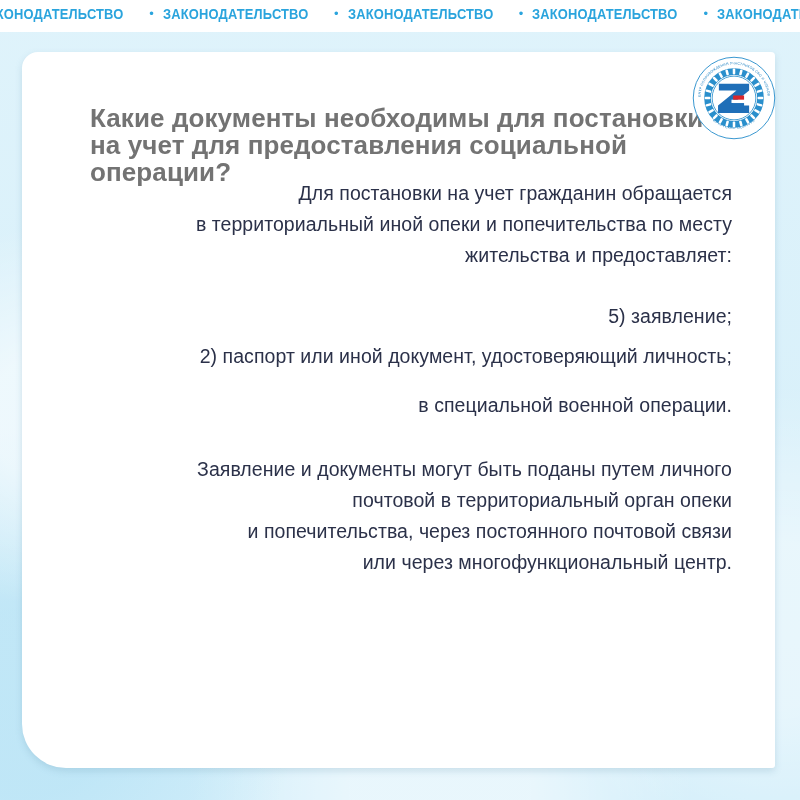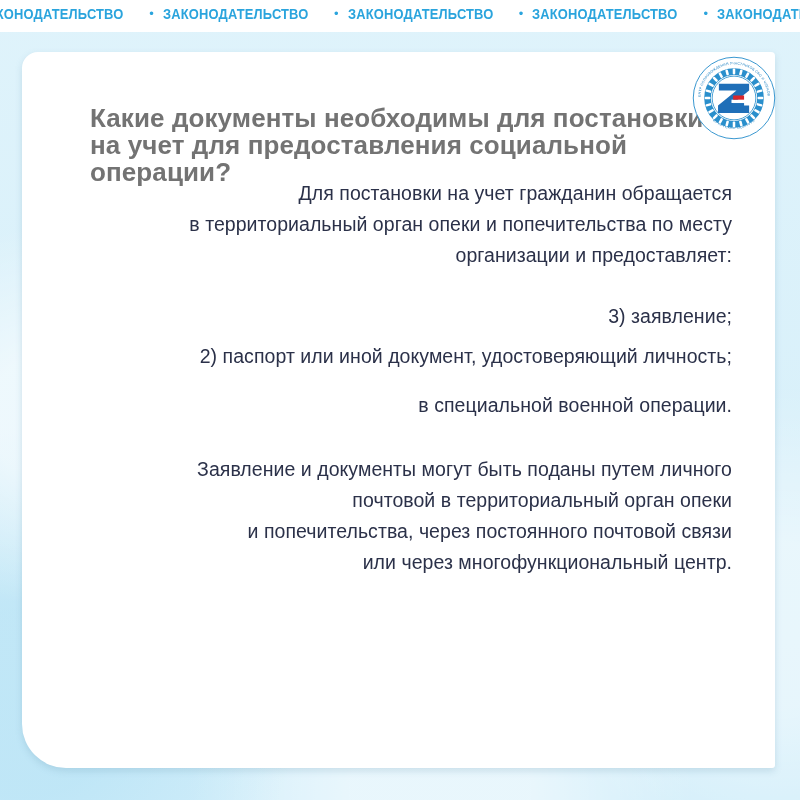--- a/index.html
+++ b/index.html
@@ -177,28 +177,28 @@
 
       <h1 class="title">
         <span class="title-line">Какие документы необходимы для постановки</span>
         <span class="title-line">на учет для предоставления социальной операции?</span>
       </h1>
 
       <div class="body">
 
         <p class="para">
           <span class="ln">Для постановки на учет гражданин обращается</span>
-          <span class="ln">в территориальный орган опеки и попечительства по месту</span>
-          <span class="ln">организации и предоставляет:</span>
+          <span class="ln">в территориальный иной опеки и попечительства по месту</span>
+          <span class="ln">жительства и предоставляет:</span>
         </p>
 
         <div class="gap-intro"></div>
 
         <p class="para">
-          <span class="ln">3) заявление;</span>
+          <span class="ln">5) заявление;</span>
         </p>
 
         <div class="gap-item"></div>
 
         <p class="para">
           <span class="ln">2) паспорт или иной документ, удостоверяющий личность;</span>
         </p>
 
         <div class="gap-item"></div>
 

